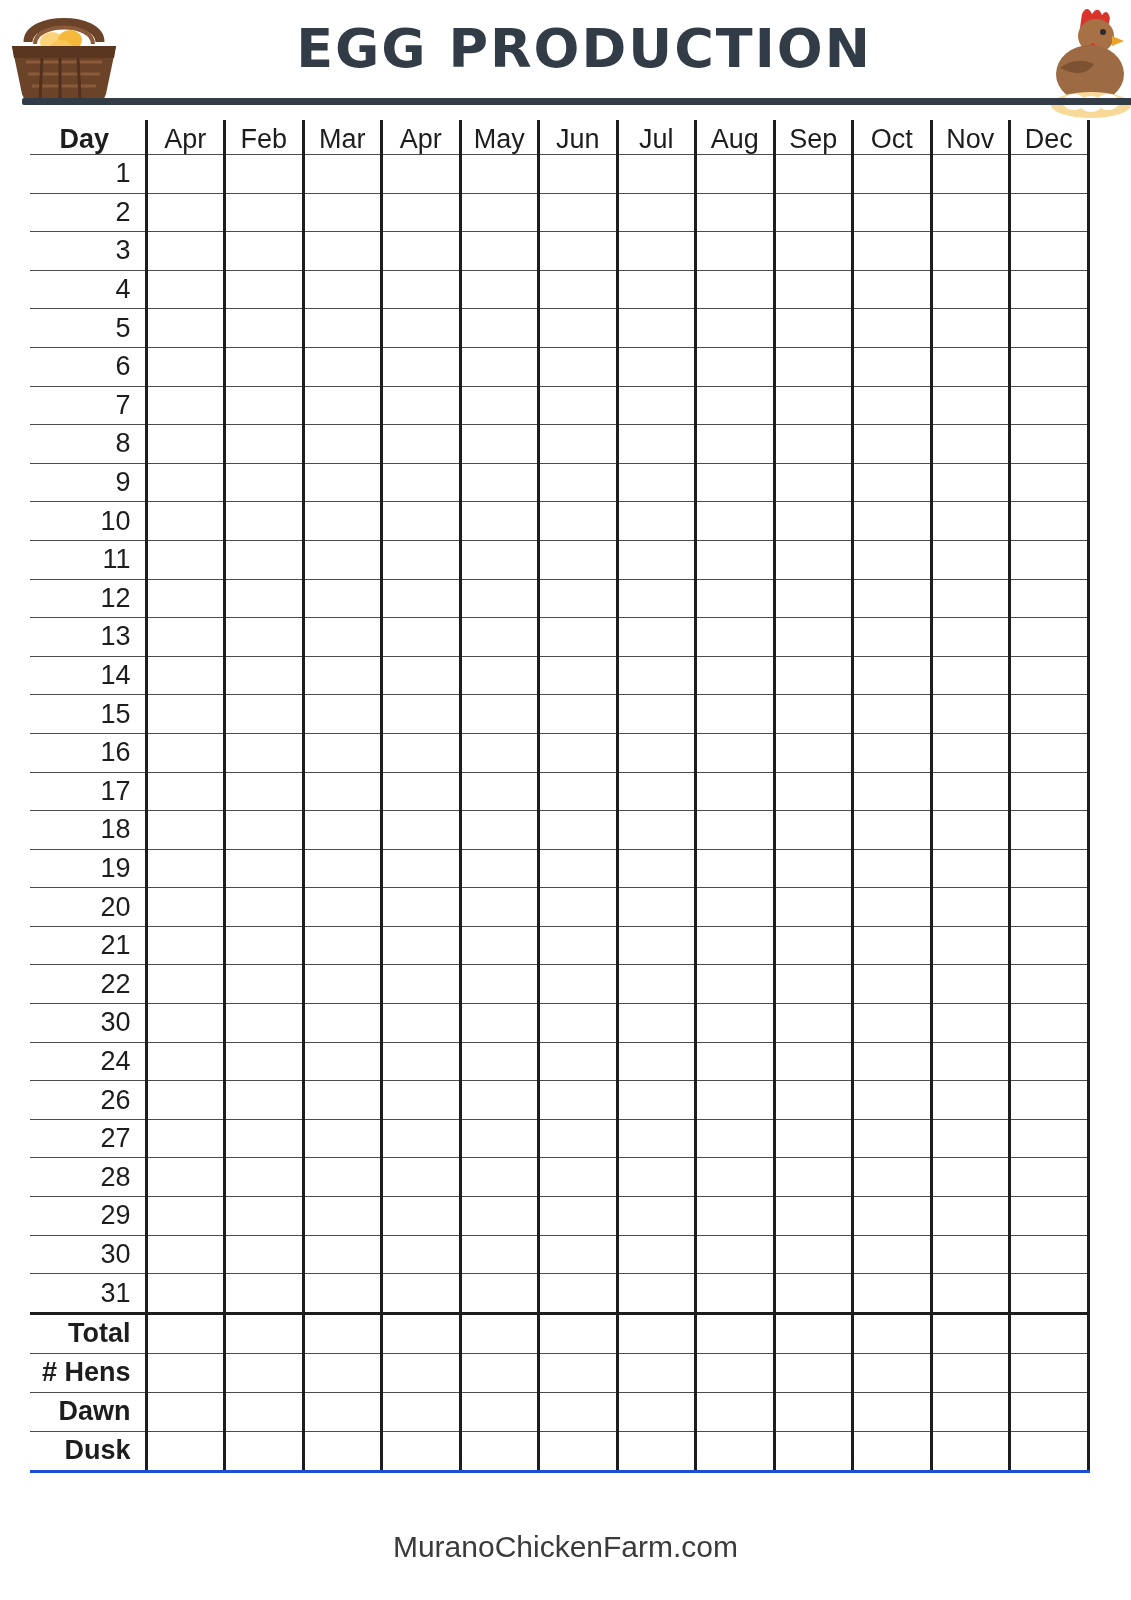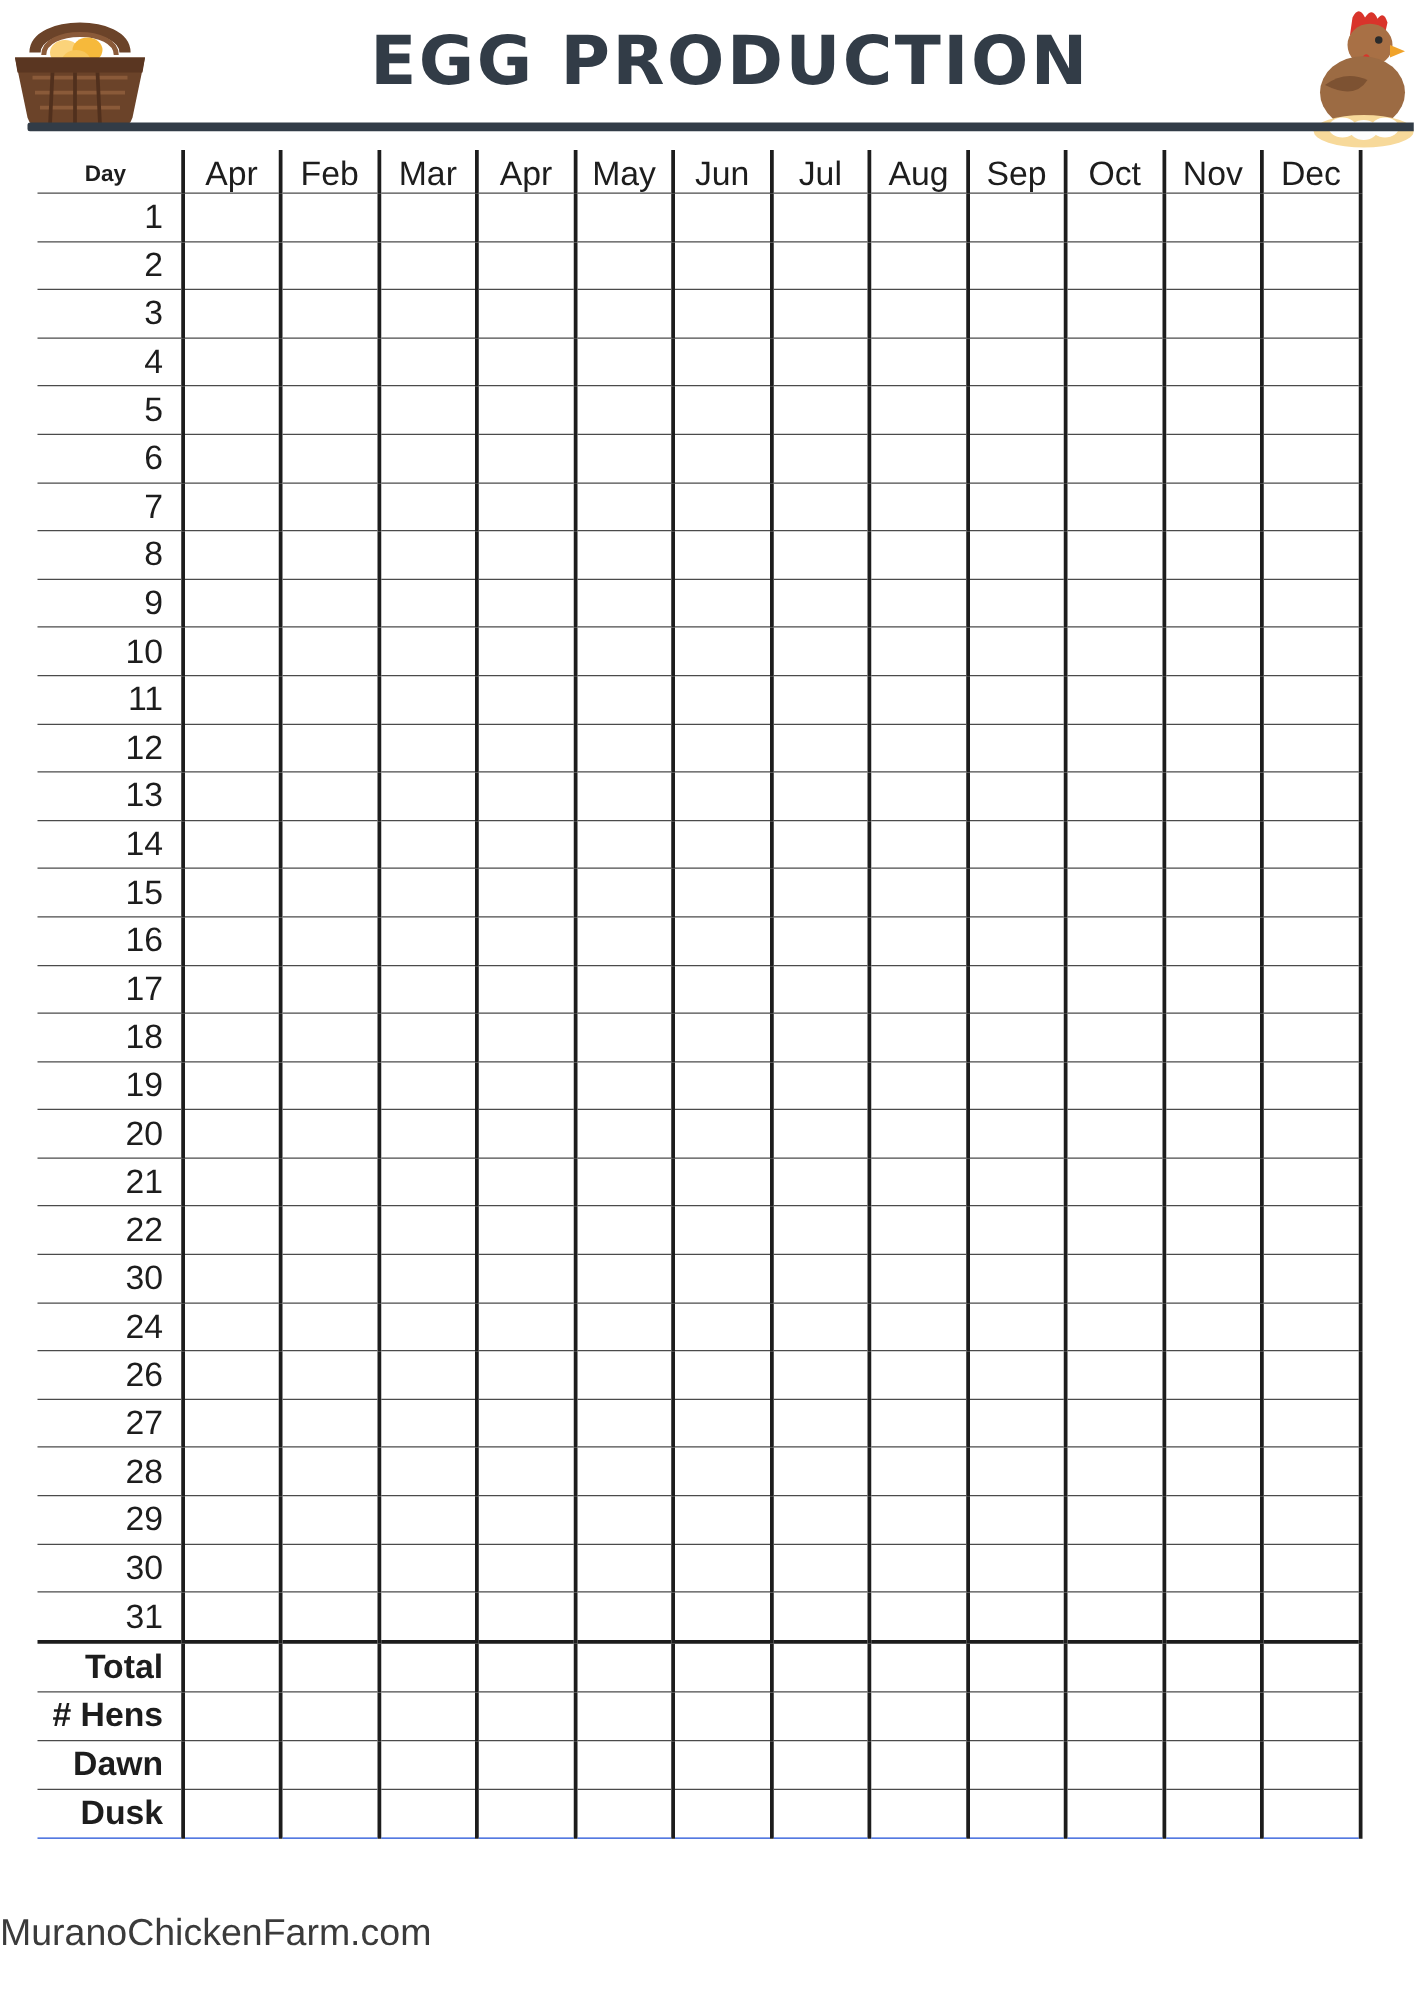--- a/index.html
+++ b/index.html
@@ -91,21 +91,21 @@
     font-family: "Liberation Sans", sans-serif;
     color: #1d1d1d;
     text-align: center;
     vertical-align: bottom;
     border-left: 3px solid #1d1d1d;
     line-height: 30px;
   }
   tr.months th.daylabel {
     border-left: none;
     font-weight: 700;
-    font-size: 18px;
+    font-size: 27px;
     text-align: center;
     padding-right: 6px;
     color: #1d1d1d;
   }
   tr.months th.lastcol {
     border-right: 3px solid #1d1d1d;
   }
 
   
   tbody tr td {
@@ -126,29 +126,29 @@
   tbody tr.summary td {
     height: 38px;
   }
   tbody tr.summary td.daycell {
     font-size: 27px;
     font-weight: bold;
   }
   tbody tr.summary td.daycell.bold { font-weight: 700; }
 
   tbody tr.firstsummary td { border-top: 3px solid #1d1d1d; }
-  tbody tr.lastrow td { border-bottom: 1px solid #1d4ed8; }
+  tbody tr.lastrow td { border-bottom: 3px solid #1d4ed8; }
 
   
   .footer {
     position: absolute;
     left: 0;
     right: 0;
     bottom: 36px;
-    text-align: left;
+    text-align: center;
     font-size: 30px;
     color: #3b3b3b;
     font-family: "Liberation Sans", sans-serif;
   }
 </style>
 </head>
 <body>
 
 <div class="header">
 

